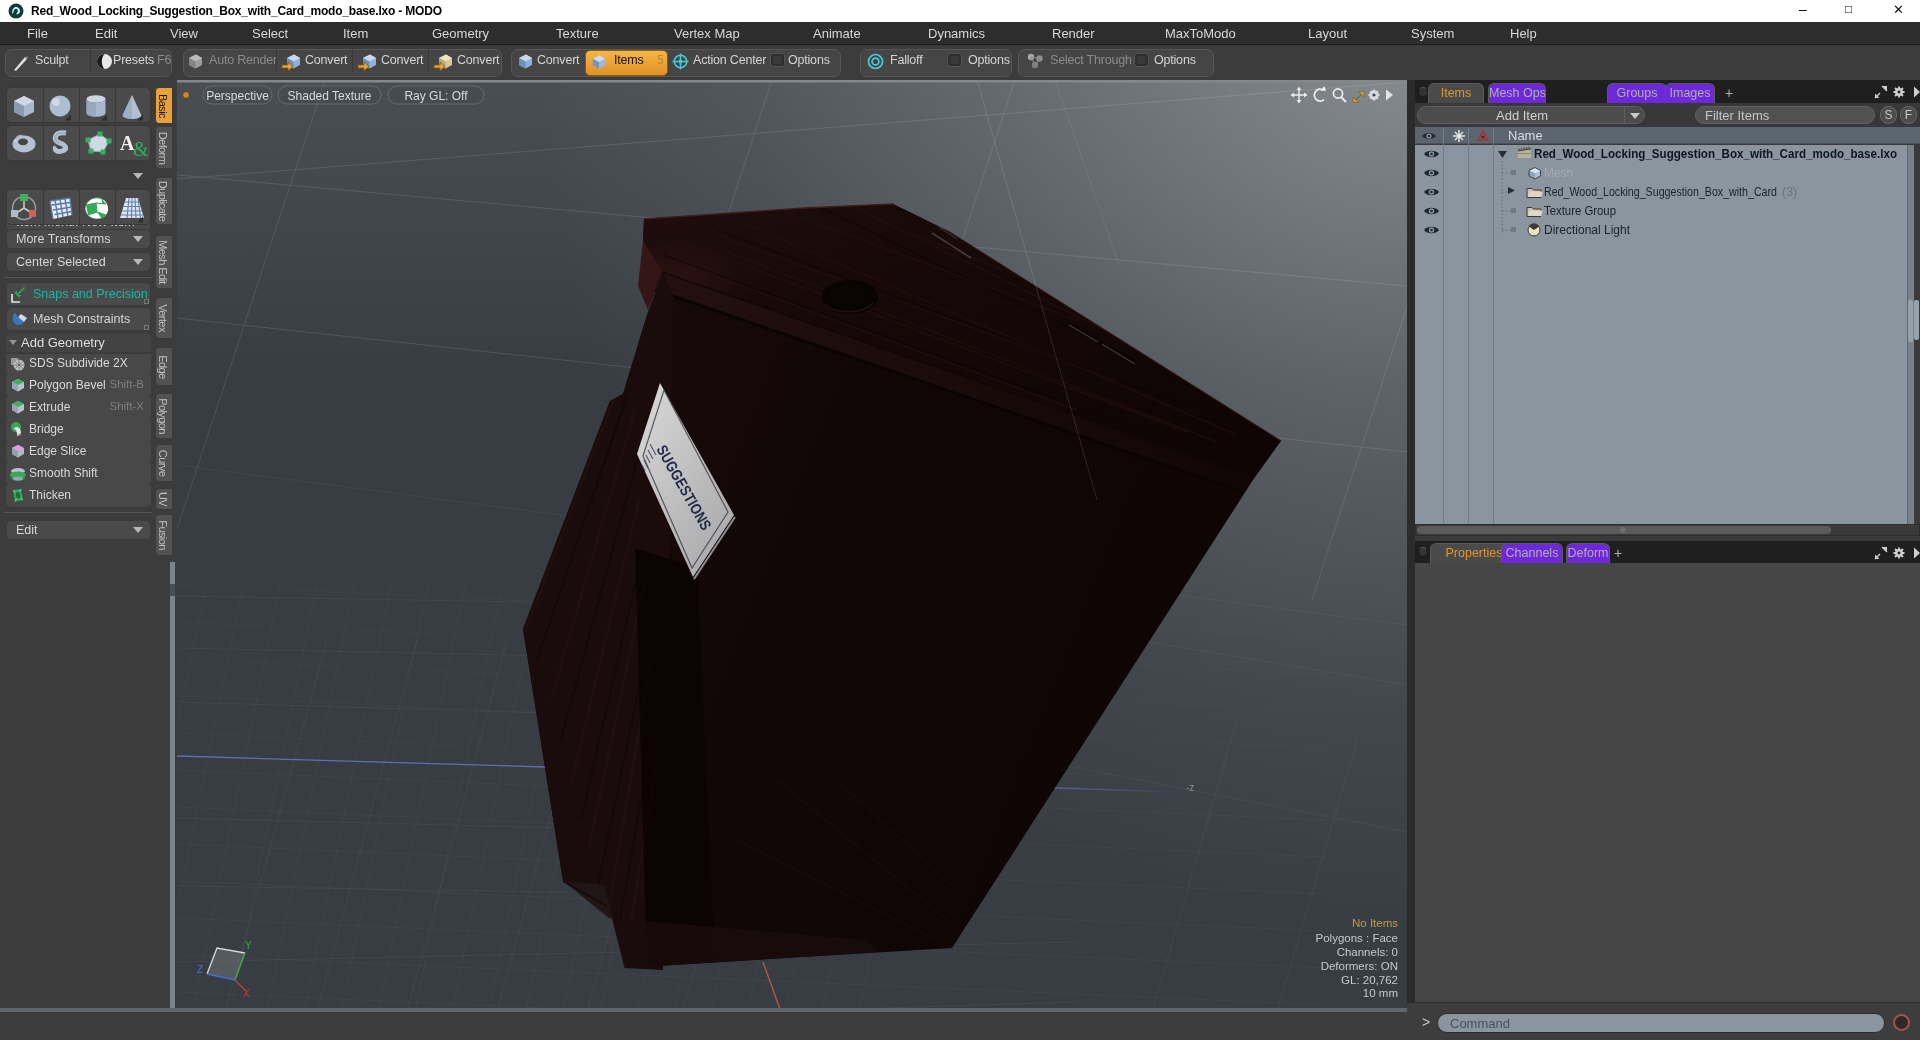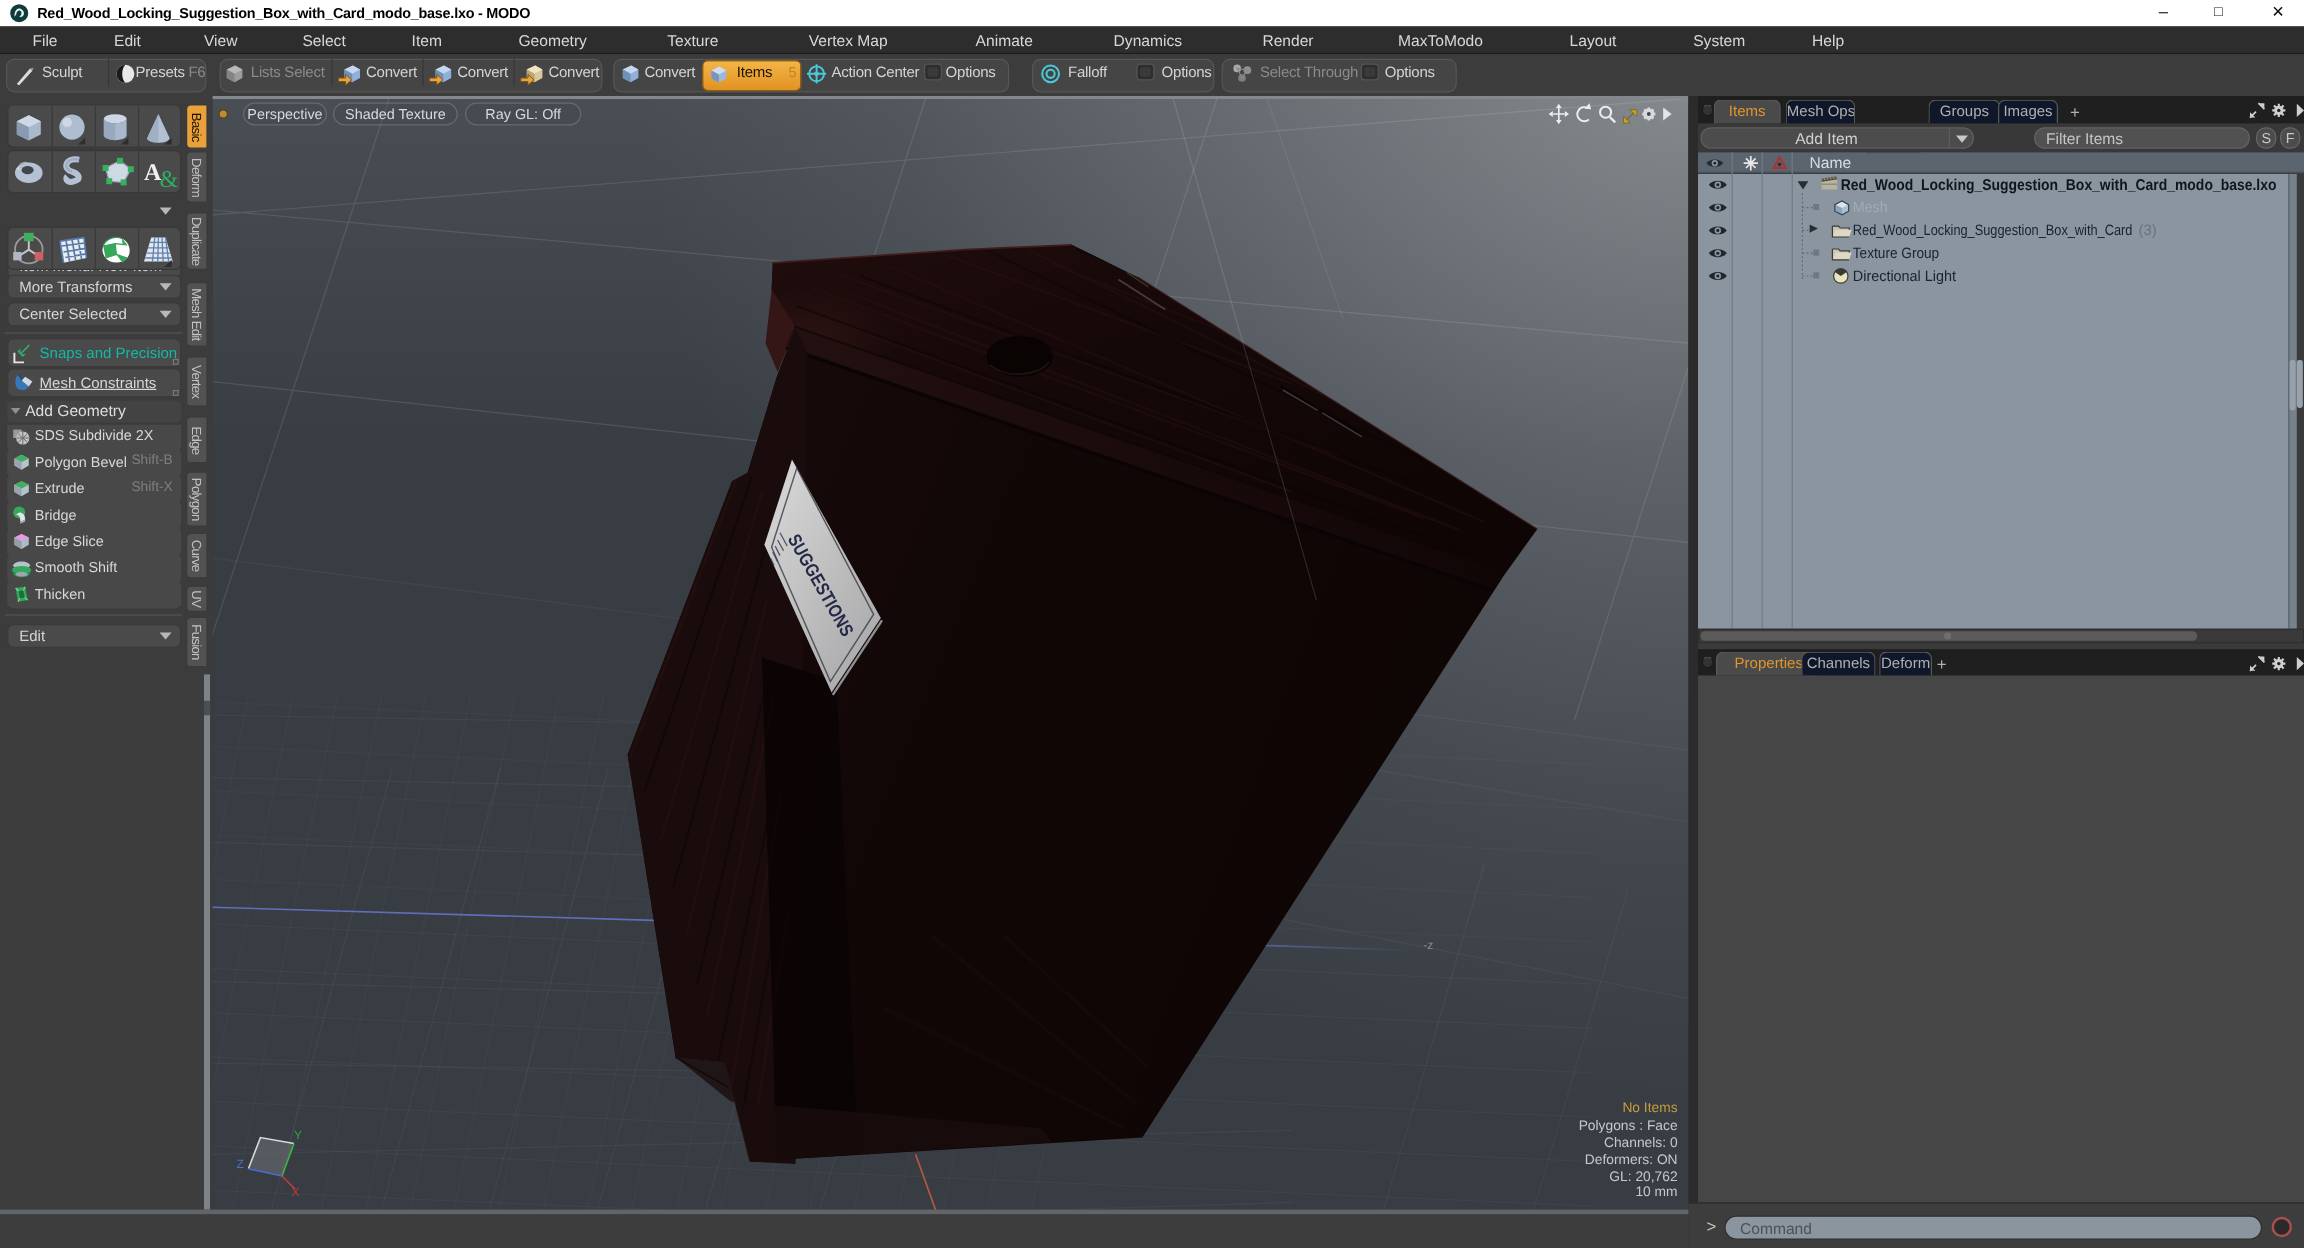--- a/index.html
+++ b/index.html
@@ -30,21 +30,21 @@
   .ddarrow { position:absolute; width:0; height:0; border-left:5px solid transparent; border-right:5px solid transparent; border-top:6px solid #b8b8b8; }
   .lrow { position:absolute; left:6px; width:145px; height:19px; background:#484848; color:#d8d8d8; font-size:12px; }
   .sc { position:absolute; right:7px; color:#7e7e7e; font-size:11.5px; }
   
   .vtab { position:absolute; left:155px; width:18px; background:#525252; border:1px solid #3a3a3a; border-radius:4px 0 0 4px; }
   .vtab span { position:absolute; left:1px; top:50%; transform:translateY(-50%); writing-mode:vertical-rl; font-size:11px; letter-spacing:-0.6px; color:#c2c2c2; white-space:nowrap; display:block; height:auto; }
   .vtab.active { background:#e9a13a; }
   .vtab.active span { color:#1e1200; font-weight:400; }
   
   .tabbar { position:absolute; left:1415px; width:505px; height:23px; background:#1f1f1f; }
-  .ptab { position:absolute; top:3px; height:20px; background:#0f172a; border:1px solid #5a5a5a; border-bottom:none; border-radius:6px 6px 0 0; color:#b0b0b0; font-size:12.5px; text-align:center; white-space:nowrap; overflow:hidden; }
+  .ptab { position:absolute; top:3px; height:20px; background:#6d28d9; border:1px solid #5a5a5a; border-bottom:none; border-radius:6px 6px 0 0; color:#b0b0b0; font-size:12.5px; text-align:center; white-space:nowrap; overflow:hidden; }
   .ptab.active { background:#4a4a4a; color:#e0952b; }
   
   .txt { position:absolute; white-space:nowrap; }
 </style>
 </head>
 <body>
 <div id="root">
 
   <div class="abs" id="titlebar"></div>
   <svg class="abs" style="left:8px;top:3px" width="16" height="16" viewBox="0 0 16 16">
@@ -89,21 +89,21 @@
       </svg>
     <div class="tlabel" style="left:113px;">Presets</div>
     <div class="tlabel gray" style="left:157px;">F6</div>
 
     <div class="tgroup" style="left:183px; width:319px;"></div>
     <svg class="abs" style="left:186px;top:6px" width="19" height="19" viewBox="0 0 19 19">
         <path d="M3 6 L10 2.5 L16 6 L16 13 L9.5 16.5 L3 13 Z" fill="#9d9d9d"></path>
         <path d="M3 6 L10 2.5 L16 6 L9.5 9.5 Z" fill="#b9b9b9"></path>
         <path d="M3 6 L9.5 9.5 L9.5 16.5 L3 13 Z" fill="#848484"></path>
       </svg>
-    <div class="tlabel gray" style="left:209px;">Lists Select</div>
+    <div class="tlabel gray" style="left:209px;">Auto Render</div>
     <div class="tdiv" style="left:276px;"></div>
     <svg class="abs" style="left:281px;top:5px" width="21" height="21" viewBox="0 0 21 21">
         <path d="M6 7 L13 3.5 L19 7 L19 14 L12.5 17.5 L6 14 Z" fill="#8fb0d8"></path>
         <path d="M6 7 L13 3.5 L19 7 L12.5 10.5 Z" fill="#c6d8ee"></path>
         <path d="M6 7 L12.5 10.5 L12.5 17.5 L6 14 Z" fill="#6f90b8"></path>
         <path d="M1 14 L7 14 L7 11 L12 15.5 L7 20 L7 17 L1 17 Z" fill="#e8a33d" stroke="#7a5510" stroke-width="0.8"></path>
       </svg>
     <div class="tlabel" style="left:305px;">Convert</div>
     <div class="tdiv" style="left:352px;"></div>
     <svg class="abs" style="left:357px;top:5px" width="21" height="21" viewBox="0 0 21 21">
@@ -282,21 +282,21 @@
         <path d="M14 2 L7 9 L7 5.5 L4.5 8 L9 12.5 L11.5 10 L8 10 L15 3 Z" fill="#2fae62"></path>
       </svg>
     <div class="abs txt" style="left:33px;top:207px;font-size:12.5px;color:#14b8a6;">Snaps and Precision</div>
     <div class="abs" style="left:144px;top:219px;width:5px;height:5px;border:1px solid #777;"></div>
     <div class="lbtn" style="top:227px; height:24px;"></div>
     <svg class="abs" style="left:10px;top:229px" width="19" height="19" viewBox="0 0 19 19">
         <path d="M5 3 C2 6,2 12,5 15 C8 17,12 16,14 13 L8 8 Z" fill="#3878b8"></path>
         <path d="M8 8 L14 13 L17 9 L11 5 Z" fill="#cdd8e6"></path>
         <path d="M5 3 C7 5,8 7,8 8" stroke="#1c4878" fill="none"></path>
       </svg>
-    <div class="abs txt" style="left:33px;top:232px;font-size:12.5px;color:#d6d6d6;text-decoration:underline;">Mesh Constraints</div>
+    <div class="abs txt" style="left:33px;top:232px;font-size:12.5px;color:#d6d6d6;">Mesh Constraints</div>
     <div class="abs" style="left:144px;top:245px;width:5px;height:5px;border:1px solid #777;"></div>
 
     <div class="abs" style="left:6px;top:254px;width:145px;height:18px;background:#434343;border-radius:4px;"></div>
     <div class="abs" style="left:9px;top:260px;width:0;height:0;border-left:4px solid transparent;border-right:4px solid transparent;border-top:5px solid #909090;"></div>
     <div class="abs txt" style="left:21px;top:255px;font-size:13px;color:#dedede;">Add Geometry</div>
 
     <div class="abs" style="left:6px;top:273px;width:145px;height:155px;background:#484848;border:1px solid #3a3a3a;border-radius:5px;"></div>
     <div class="lrow" style="top:274px;">
         <svg style="position:absolute;left:3px;top:1px" width="17" height="17" viewBox="0 0 17 17">
           <rect x="2" y="3" width="7" height="7" fill="#9a9a9a"></rect>

